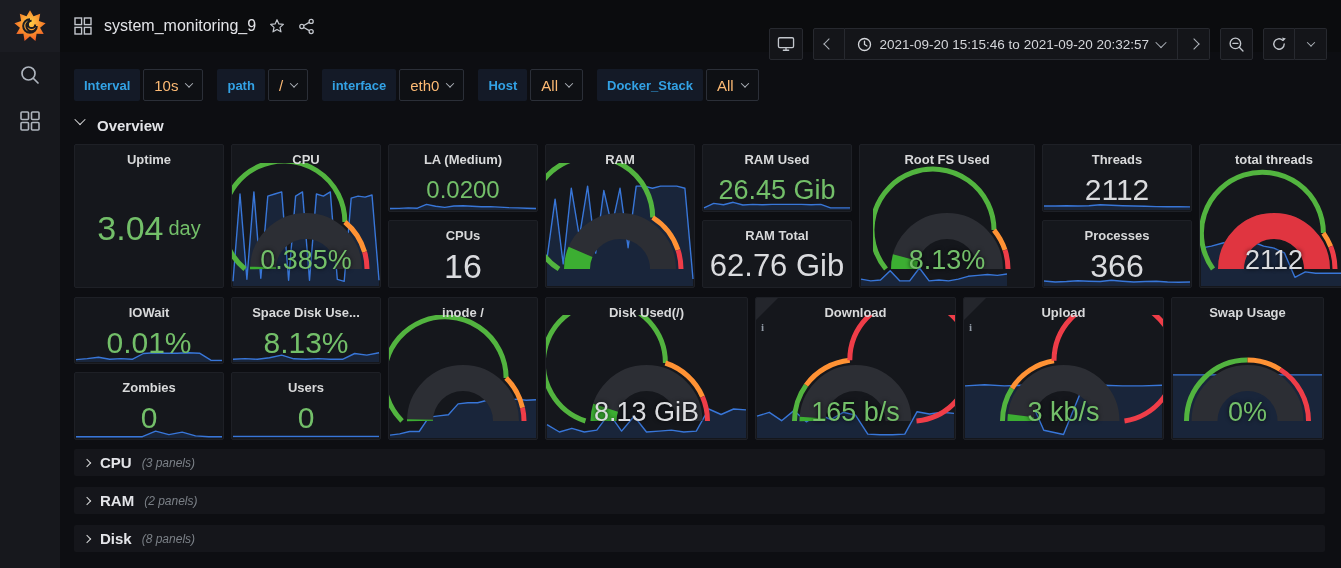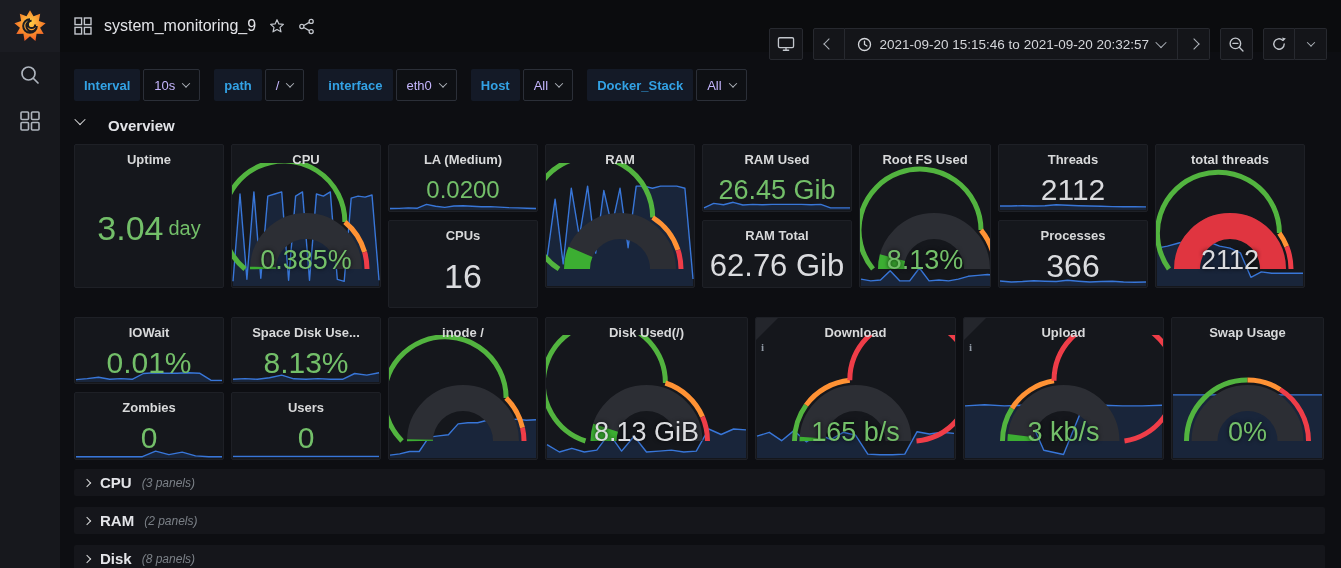--- a/index.html
+++ b/index.html
@@ -23,22 +23,22 @@
   .chev.down{transform:rotate(45deg) translate(-1px,-1px);}
   .chev.right{transform:rotate(-45deg);}
   .chev.left{transform:rotate(135deg);}
   .chev.sm{width:5px;height:5px;}
   .main{position:absolute;left:60px;top:52px;right:0;bottom:0;padding:17px 16px 0 14px;box-sizing:border-box;}
   .filters{display:flex;align-items:center;gap:14px;}
   .fgroup{display:flex;gap:3px;}
   .flabel{height:32px;display:flex;align-items:center;padding:0 10px;background:#141a27;border-radius:2px;
     color:#33a2e5;font-size:13px;font-weight:600;cursor:pointer;}
   .fvalue{height:32px;box-sizing:border-box;display:flex;align-items:center;gap:8px;padding:0 10px;background:#0e1014;
-    border:1px solid #2b2f38;border-radius:2px;color:#c4b5fd;font-size:13px;font-weight:500;cursor:pointer;}
-  .sect-head{display:flex;gap:24px;margin:16px 0 10px 2px;cursor:pointer;}
+    border:1px solid #2b2f38;border-radius:2px;color:#fdba74;font-size:15px;font-weight:500;cursor:pointer;}
+  .sect-head{display:flex;gap:13px;margin:16px 0 10px 2px;cursor:pointer;}
   .sect-title{font-size:15px;font-weight:700;color:#e3e4e8;}
   .prow{display:flex;gap:7px;margin-bottom:9px;}
   .pcell{display:flex;flex-direction:column;gap:8px;}
   .panel{position:relative;background:#15171c;border:1px solid #1e2026;border-radius:2px;box-sizing:border-box;overflow:hidden;}
   .ptitle{position:relative;z-index:3;text-align:center;font-size:13px;font-weight:600;color:#d8d9da;padding-top:7px;cursor:pointer;white-space:nowrap;}
   .spark{position:absolute;left:0;right:0;bottom:0;z-index:1;}
   .gaugewrap{position:absolute;left:0;right:0;bottom:2px;display:flex;justify-content:center;z-index:2;}
   .gval{position:absolute;left:0;right:0;text-align:center;z-index:3;font-weight:500;font-size:27px;text-shadow:0 0 4px rgba(0,0,0,.8);}
   .statval{position:absolute;left:0;right:0;top:24px;bottom:0;display:flex;align-items:center;justify-content:center;z-index:2;font-weight:500;text-align:right;}
   .statval .unit{font-size:20px;margin-left:5px;font-weight:500;}
@@ -227,21 +227,21 @@
           <div class="panel" style="width: 150px; height: 68px;">
             <div class="ptitle">LA (Medium)</div>
             <svg width="148" height="20" class="spark">
               <polygon points="1,19 1.0,17.5 10.1,17.4 19.3,16.9 28.4,17.2 37.5,13.4 46.6,15.3 55.8,16.4 64.9,15.0 74.0,14.7 83.1,15.3 92.3,15.8 101.4,15.6 110.5,16.1 119.6,16.6 128.8,16.9 137.9,17.2 147.0,17.5 147,19" fill="rgba(51,115,216,0.16)"></polygon>
               <polyline points="1.0,17.5 10.1,17.4 19.3,16.9 28.4,17.2 37.5,13.4 46.6,15.3 55.8,16.4 64.9,15.0 74.0,14.7 83.1,15.3 92.3,15.8 101.4,15.6 110.5,16.1 119.6,16.6 128.8,16.9 137.9,17.2 147.0,17.5" fill="none" stroke="#3876d8" stroke-width="1.4" stroke-linejoin="round"></polyline>
             </svg>
             <div class="statval c-green">
               <span style="font-size: 24px;">0.0200</span>
             </div>
           </div>
-          <div class="panel" style="width: 150px; height: 88px;">
+          <div class="panel" style="width: 150px; height: 68px;">
             <div class="ptitle">CPUs</div>
             <div class="statval c-white">
               <span style="font-size: 34px;">16</span>
             </div>
           </div>
         </div>
         <div class="pcell">
           <div class="panel" style="width: 150px; height: 144px;">
             <div class="ptitle">RAM</div>
             <svg width="148" height="112" class="spark">
@@ -271,21 +271,21 @@
             </div>
           </div>
           <div class="panel" style="width: 150px; height: 68px;">
             <div class="ptitle">RAM Total</div>
             <div class="statval c-white">
               <span style="font-size: 31px;">62.76 Gib</span>
             </div>
           </div>
         </div>
         <div class="pcell">
-          <div class="panel" style="width: 132px; height: 144px;">
+          <div class="panel" style="width: 176px; height: 144px;">
             <div class="ptitle">Root FS Used</div>
             <svg width="148" height="50" class="spark">
               <polygon points="1,49 1.0,42.1 10.7,43.9 20.5,43.0 30.2,33.8 39.9,43.9 49.7,43.9 59.4,31.0 69.1,43.9 78.9,43.0 88.6,43.9 98.3,42.1 108.1,39.3 117.8,38.4 127.5,37.5 137.3,38.4 147.0,37.0 147,49" fill="rgba(51,115,216,0.16)"></polygon>
               <polyline points="1.0,42.1 10.7,43.9 20.5,43.0 30.2,33.8 39.9,43.9 49.7,43.9 59.4,31.0 69.1,43.9 78.9,43.0 88.6,43.9 98.3,42.1 108.1,39.3 117.8,38.4 127.5,37.5 137.3,38.4 147.0,37.0" fill="none" stroke="#3876d8" stroke-width="1.4" stroke-linejoin="round"></polyline>
             </svg>
             <div class="gaugewrap">
               <svg width="148" height="122">
                 <path d="M 31.0 106.0 A 43 43 0 1 1 117.0 106.0" fill="none" stroke="#2c2e34" stroke-width="26"></path>
                 <path d="M 31.0 106.0 A 43 43 0 0 1 32.5 94.7" fill="none" stroke="#3cae32" stroke-width="26"></path>
                 <path d="M 13.0 106.0 A 61 61 0 1 1 121.0 67.1" fill="none" stroke="#52b43f" stroke-width="5"></path>

